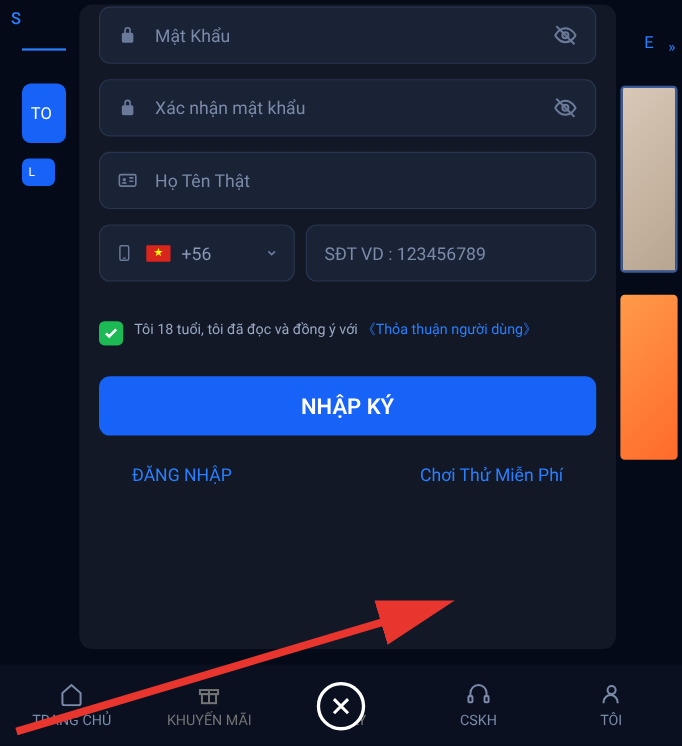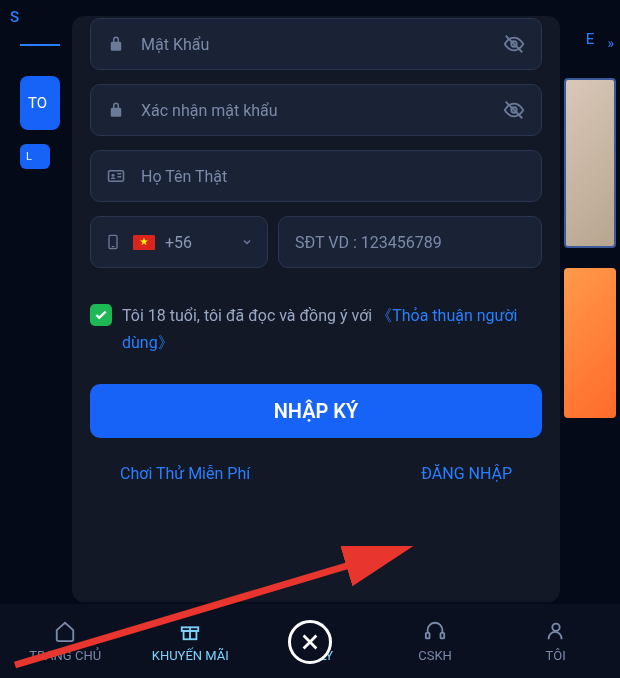--- a/index.html
+++ b/index.html
@@ -8,45 +8,45 @@
 .bg-left{width:70px;padding:8px 0 0 10px}
 .bg-s{color:#2a7fff;font-size:15px;font-weight:500}
 .bg-tab-underline{width:40px;height:2px;background:#2a7fff;margin:18px 0 0 10px}
 .bg-to-card{background:#1763f7;border-radius:8px;margin:30px 10px 0 10px;padding:18px 8px;color:#fff;font-size:15px;font-weight:400}
 .bg-l-card{background:#1763f7;border-radius:6px;margin:14px 10px 0 10px;padding:6px 6px;color:#fff;font-size:11px;width:30px}
 .bg-right{width:60px;position:absolute;right:0;top:0;display:flex;flex-direction:column;align-items:center}
 .bg-e{color:#2a7fff;font-size:15px;margin-top:30px}
 .bg-chev{color:#2a7fff;font-size:14px;position:absolute;right:6px;top:35px}
 .bg-img{width:52px;height:170px;background:linear-gradient(135deg,#d9c8b8,#b8a590);margin-top:30px;border:2px solid #3a5a9a;border-radius:4px}
 .bg-img2{width:52px;height:150px;background:linear-gradient(135deg,#ff9a4a,#ff6a2a);margin-top:20px;border-radius:4px}
-.modal{position:absolute;top:16px;left:72px;width:488px;height:586px;background:#121826;border-radius:12px;padding:0 18px;display:flex;flex-direction:column}
+.modal{position:absolute;top:4px;left:72px;width:488px;height:586px;background:#121826;border-radius:12px;padding:0 18px;display:flex;flex-direction:column}
 .input-group{background:#1a2235;border:1px solid #2a3550;border-radius:10px;height:52px;display:flex;align-items:center;padding:0 16px;margin-top:14px;position:relative}
 .input-group:first-child{margin-top:2px}
 .input-icon{width:18px;height:18px;color:#6b7a99;margin-right:16px;flex-shrink:0}
 .input-placeholder{color:#7a8aa8;font-size:16px;flex:1}
 .eye-icon{width:22px;height:22px;color:#6b7a99;flex-shrink:0}
 .phone-group{display:flex;gap:0;margin-top:14px}
 .phone-prefix{background:#1a2235;border:1px solid #2a3550;border-radius:10px;height:52px;display:flex;align-items:center;padding:0 14px;width:178px}
 .phone-input{background:#1a2235;border:1px solid #2a3550;border-radius:10px;height:52px;display:flex;align-items:center;padding:0 16px;flex:1;margin-left:10px}
 .phone-icon{width:16px;height:20px;color:#6b7a99;margin-right:12px}
 .flag{width:22px;height:15px;background:#da251d;position:relative;margin-right:10px;border-radius:1px}
 .flag::after{content:"★";position:absolute;top:50%;left:50%;transform:translate(-50%,-52%);color:#ffff00;font-size:10px}
 .prefix-text{color:#8a98b5;font-size:16px;flex:1}
 .chev-down{color:#6b7a99;font-size:12px}
 .agreement{display:flex;align-items:flex-start;margin-top:34px;line-height:1.7}
 .checkbox{width:22px;height:22px;background:#1db954;border-radius:5px;display:flex;align-items:center;justify-content:center;flex-shrink:0;margin-right:10px;margin-top:2px}
 .checkbox svg{width:14px;height:14px;color:#fff}
-.agreement-text{color:#9aa8c4;font-size:16px}
+.agreement-text{color:#9aa8c4;font-size:13px}
 .agreement-link{color:#2a7fff}
 .register-btn{background:#1763f7;border:none;border-radius:10px;height:54px;color:#fff;font-size:20px;font-weight:600;margin-top:28px;cursor:pointer;width:100%}
 .bottom-links{display:flex;justify-content:space-between;margin-top:26px;padding:0 30px}
 .bottom-link{color:#2a7fff;font-size:16px;cursor:pointer}
 .nav{position:absolute;bottom:0;left:0;right:0;height:74px;background:#0a1020;display:flex;align-items:center;justify-content:space-around;padding:0 4px}
 .nav-item{display:flex;flex-direction:column;align-items:center;gap:6px;color:#7a8aa8;font-size:13px;cursor:pointer;min-width:70px}
-.nav-item.active{color:#7dd3fc}
+.nav-item.active{color:#737373}
 .nav-icon{width:22px;height:22px}
 .close-btn{position:absolute;bottom:14px;left:50%;transform:translateX(-50%);width:44px;height:44px;border:3px solid #fff;border-radius:50%;display:flex;align-items:center;justify-content:center;cursor:pointer;background:#0a1020;z-index:10}
 .close-btn svg{width:22px;height:22px;color:#fff}
 .arrow{position:absolute;pointer-events:none;z-index:20}
 </style>
 </head>
 <body>
 
 <div class="bg-content">
   <div class="bg-left">
@@ -124,22 +124,22 @@
         </svg>
     </div>
     <div class="agreement-text">
       <span>Tôi 18 tuổi, tôi đã đọc và đồng ý với </span><span class="agreement-link">《Thỏa thuận người dùng》</span>
     </div>
   </div>
 
   <button class="register-btn">NHẬP KÝ</button>
 
   <div class="bottom-links">
+    <span class="bottom-link">ĐĂNG NHẬP</span>
     <span class="bottom-link">Chơi Thử Miễn Phí</span>
-    <span class="bottom-link">ĐĂNG NHẬP</span>
   </div>
 </div>
 
 <div class="nav">
   <div class="nav-item">
     <svg class="nav-icon" viewBox="0 0 24 24" fill="none" stroke="currentColor" stroke-width="2">
         <path d="M3 11l9-8 9 8v10a2 2 0 0 1-2 2H5a2 2 0 0 1-2-2V11z"></path>
       </svg>
     <span>TRANG CHỦ</span>
   </div>

